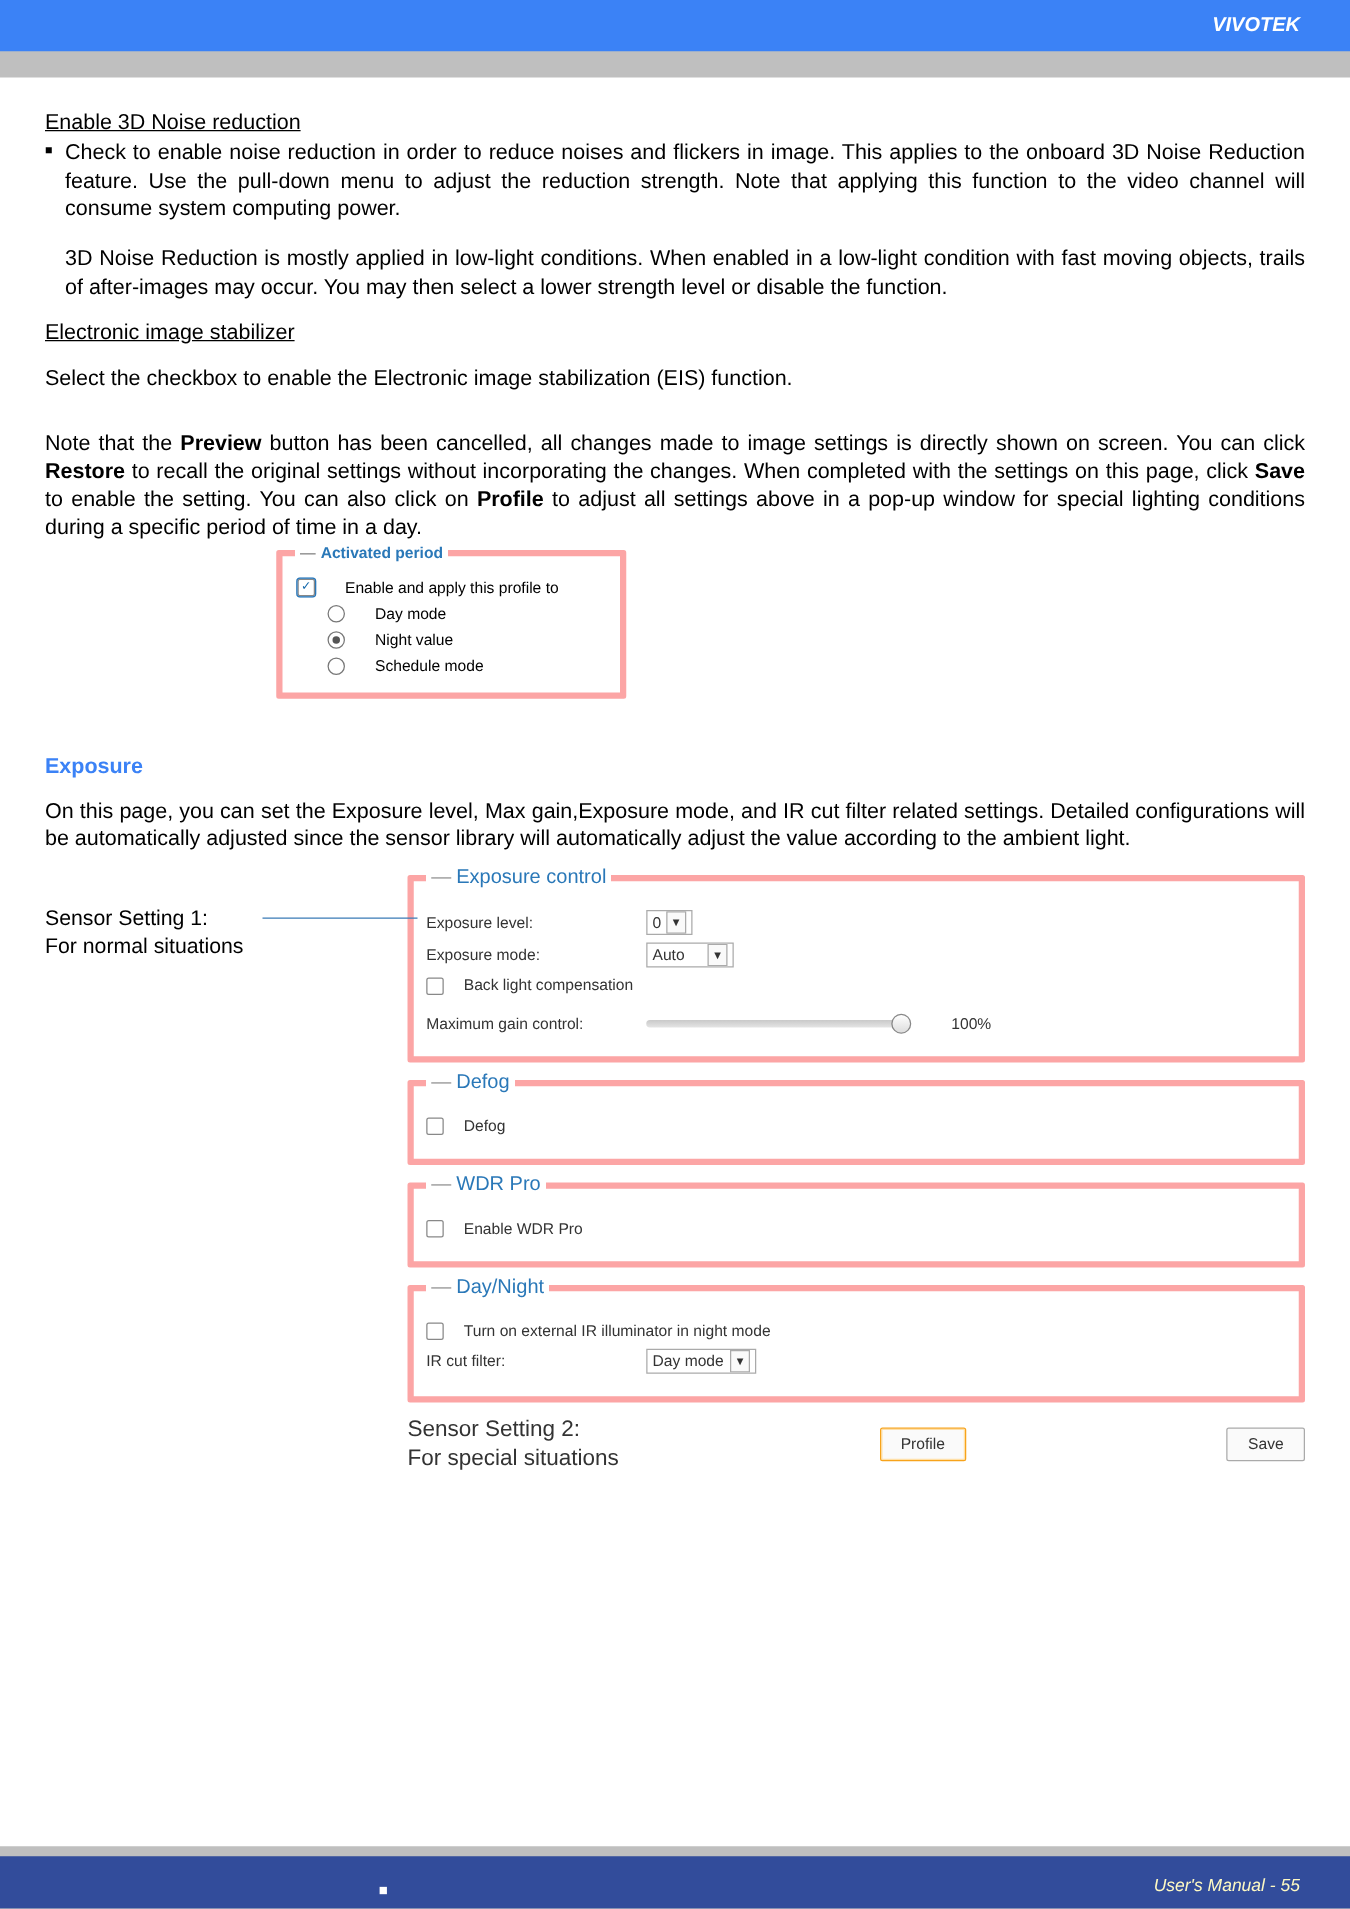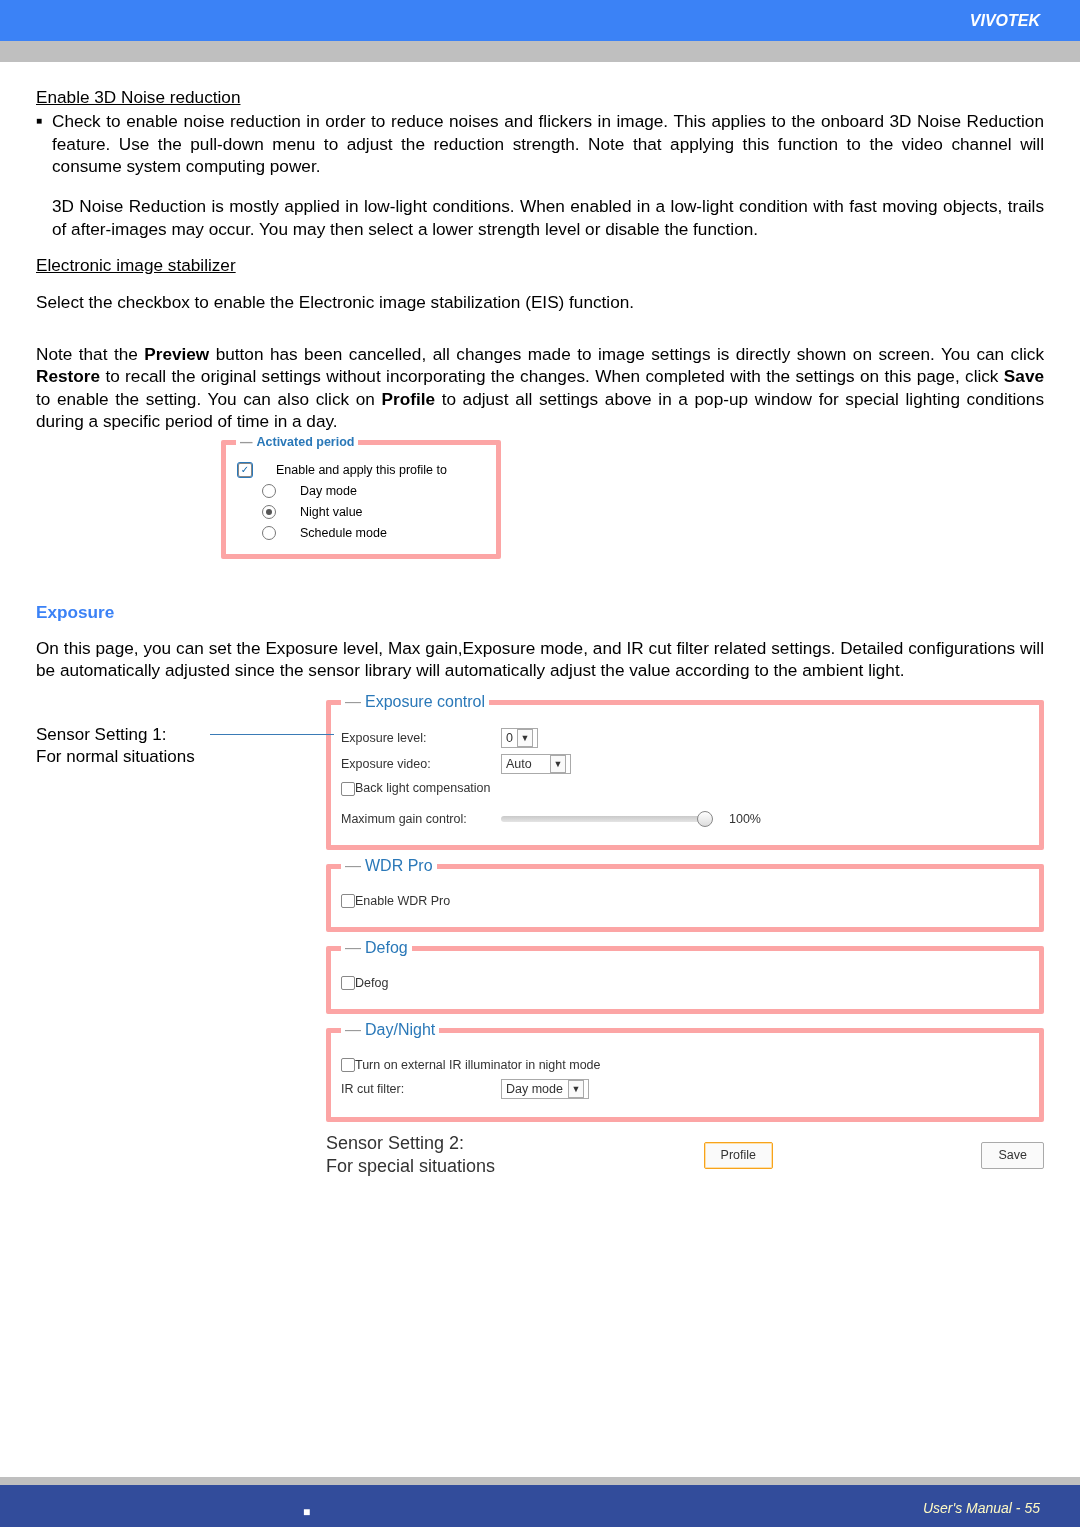--- a/index.html
+++ b/index.html
@@ -29,21 +29,21 @@
   .chk.hl { outline:1px solid #2a78b8; box-shadow:0 0 0 1px #bcd5f3; }
   .rad { width:12px; height:12px; border:1px solid #777; border-radius:50%; background:#fff; display:inline-flex; align-items:center; justify-content:center; }
   .rad.sel:after { content:""; width:6px; height:6px; background:#555; border-radius:50%;}
   
   .twocol { display:flex; gap:20px; margin-top:10px; }
   .leftnote { width:270px; font-size:17px; padding-top:32px; position:relative; }
   .leftnote .line { position:absolute; top:42px; left:174px; width:124px; height:1px; background:#3a7bb6; }
   .panel { flex:1; font-size:12.5px; color:#333;}
   .panel fieldset { margin-bottom:6px; padding:10px 10px 12px 10px; }
   .panel .lbl { display:inline-block; width:160px; vertical-align:middle; }
-  .panel .rowc { margin:6px 0; display:flex; align-items:center; gap:0;}
+  .panel .rowc { margin:6px 0; display:flex; align-items:center; gap:16px;}
   .sel-btn { display:inline-block; height:18px; padding:0 4px; border:1px solid #aaa; background:#fff; line-height:18px;}
   .sel-btn .ar { display:inline-block; border:1px solid #aaa; background:#fafafa; width:14px; text-align:center; margin-left:4px; font-size:9px; line-height:16px; vertical-align:top;}
   .slider-track { display:inline-block; width:210px; height:6px; background:linear-gradient(#c9c9c9,#e4e4e4); border-radius:3px; position:relative; vertical-align:middle;}
   .slider-thumb { position:absolute; top:-5px; width:14px; height:14px; border:1px solid #888; border-radius:50%; background:linear-gradient(#fff,#ddd); }
   .btn { display:inline-block; padding:4px 16px; background:#fafafa; border:1px solid #aaa; border-radius:2px; font-size:12.5px;}
   .btn.hl { border:1px solid #f7a31b; box-shadow:0 0 0 1px #ffe0a8 inset;}
   .bottom-row { display:flex; align-items:center; justify-content:space-between; margin-top:10px;}
 </style>
 </head>
 <body>
@@ -111,49 +111,49 @@
         <div class="line"></div>
       </div>
       <div class="panel">
         <fieldset class="fs-blue">
           <legend><span class="minus">—</span><span>Exposure control</span></legend>
           <div class="rowc">
             <span class="lbl">Exposure level:</span>
             <span class="sel-btn"><span>0</span><span class="ar">▼</span></span>
           </div>
           <div class="rowc">
-            <span class="lbl">Exposure video:</span>
+            <span class="lbl">Exposure mode:</span>
             <span class="sel-btn" style="width:60px;"><span>Auto</span><span class="ar" style="float:right;">▼</span></span>
           </div>
           <div class="rowc">
             <span class="chk"></span>
             <span>Back light compensation</span>
           </div>
           <div class="rowc" style="margin-top:14px;">
             <span class="lbl">Maximum gain control:</span>
             <span class="slider-track">
                 <span class="slider-thumb" style="left:196px;"></span>
               </span>
             <span style="margin-left:18px;">100%</span>
           </div>
         </fieldset>
 
         <fieldset class="fs-blue">
+          <legend><span class="minus">—</span><span>Defog</span></legend>
+          <div class="rowc">
+            <span class="chk"></span>
+            <span>Defog</span>
+          </div>
+        </fieldset>
+
+        <fieldset class="fs-blue">
           <legend><span class="minus">—</span><span>WDR Pro</span></legend>
           <div class="rowc">
             <span class="chk"></span>
             <span>Enable WDR Pro</span>
-          </div>
-        </fieldset>
-
-        <fieldset class="fs-blue">
-          <legend><span class="minus">—</span><span>Defog</span></legend>
-          <div class="rowc">
-            <span class="chk"></span>
-            <span>Defog</span>
           </div>
         </fieldset>
 
         <fieldset class="fs-blue">
           <legend><span class="minus">—</span><span>Day/Night</span></legend>
           <div class="rowc">
             <span class="chk"></span>
             <span>Turn on external IR illuminator in night mode</span>
           </div>
           <div class="rowc">

